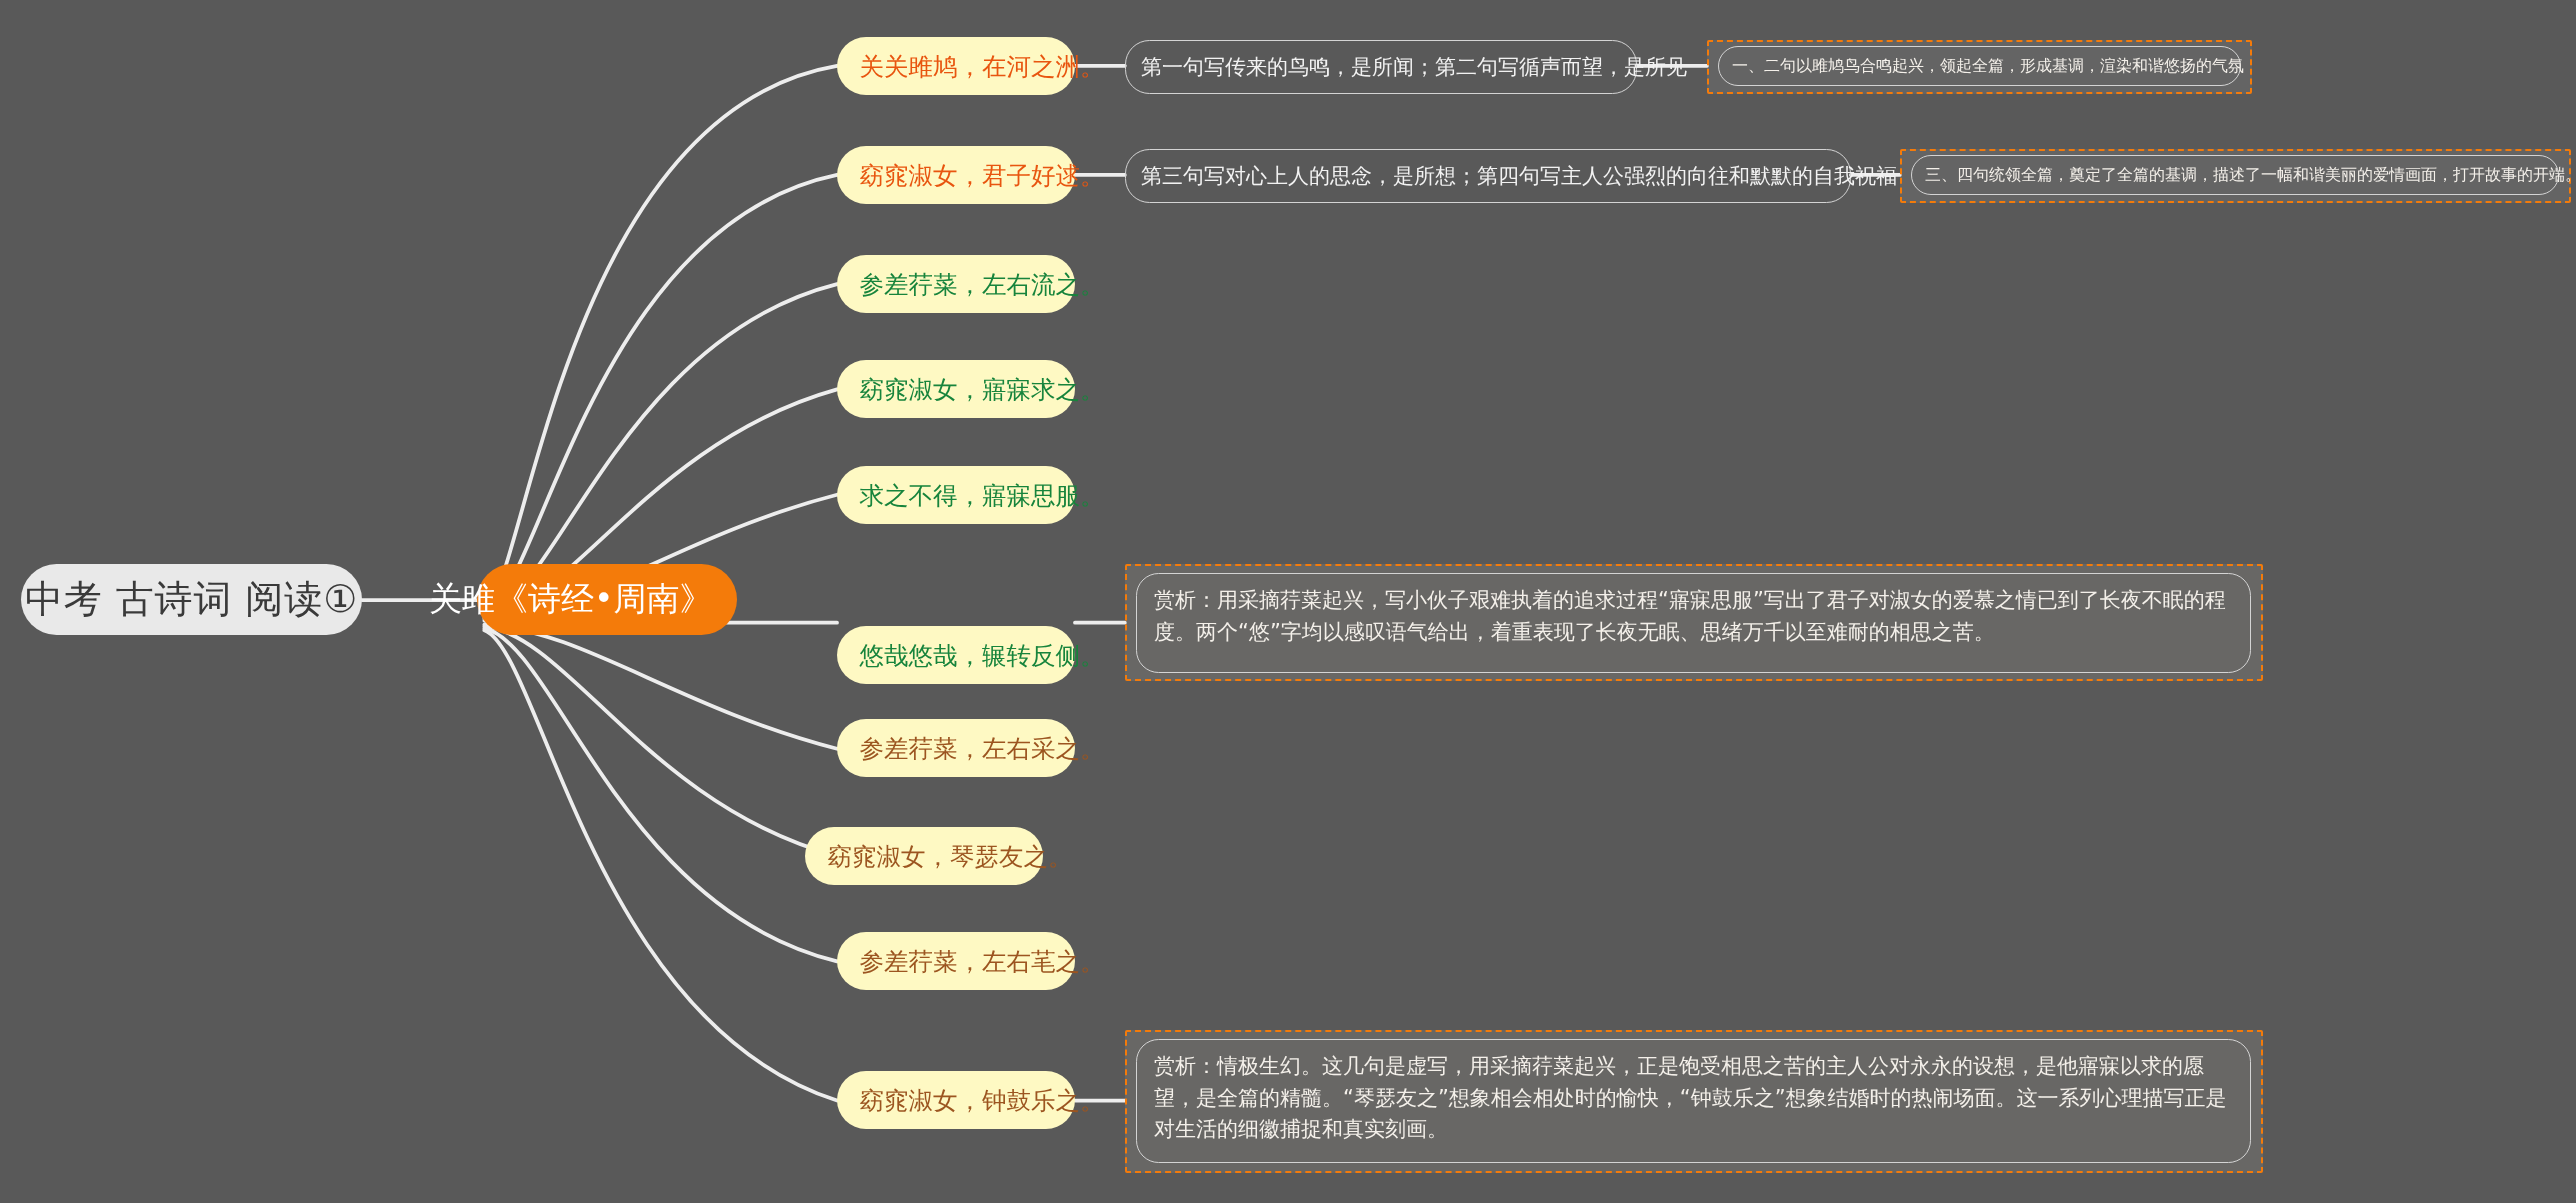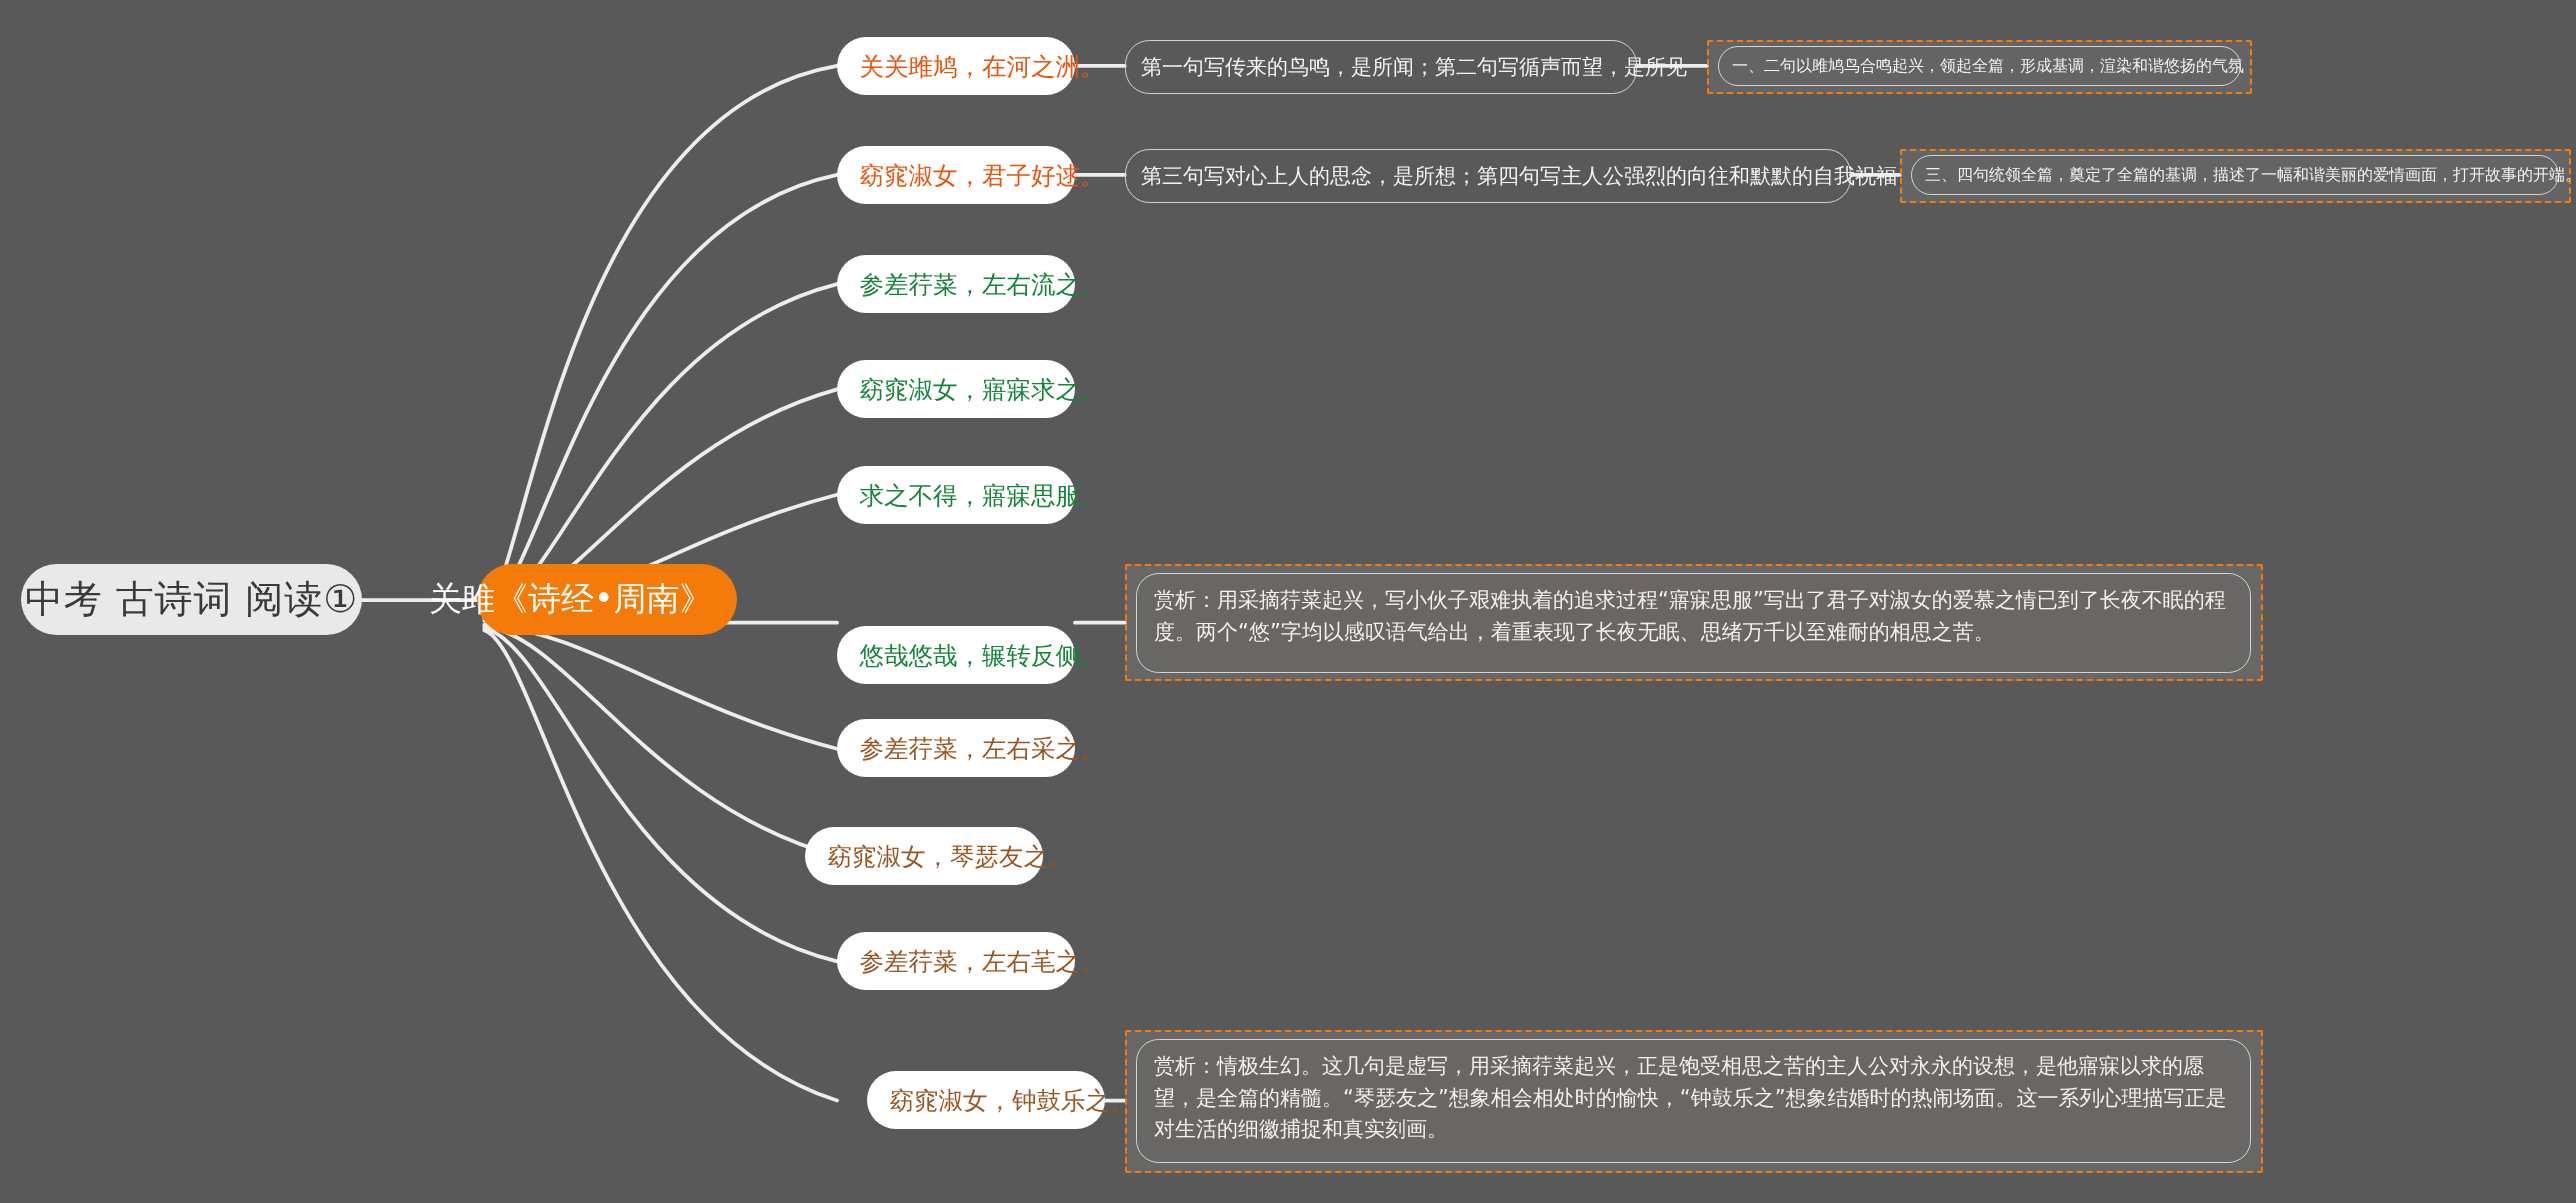--- a/index.html
+++ b/index.html
@@ -31,21 +31,21 @@
     background:#f47b0a;
     border-radius:38px;
     color:#ffffff;
     font-size:33px;
     padding:0 24.5px;
     justify-content:flex-end;
     white-space:nowrap;
   }
   
   .line-node{
-    background:#ffffff;
+    background:#fef9c3;
     border-radius:30px;
     font-size:24.5px;
     padding:0 22.6px;
     justify-content:flex-start;
     white-space:nowrap;
     align-items:center;
   }
   .c-orange{color:#e8550f;}
   .c-green{color:#17843c;}
   .c-brown{color:#9c5520;}
@@ -137,21 +137,21 @@
   </div>
   <div class="node line-node" style="left:837px;top:719px;width:238px;height:58px;">
     <span class="c-brown">参差荇菜，左右采之。</span>
   </div>
   <div class="node line-node" style="left:805px;top:827px;width:238px;height:58px;">
     <span class="c-brown">窈窕淑女，琴瑟友之。</span>
   </div>
   <div class="node line-node" style="left:837px;top:932px;width:238px;height:58px;">
     <span class="c-brown">参差荇菜，左右芼之。</span>
   </div>
-  <div class="node line-node" style="left:867px;top:1071px;width:238px;height:58px;">
+  <div class="node line-node" style="left:837px;top:1071px;width:238px;height:58px;">
     <span class="c-brown">窈窕淑女，钟鼓乐之。</span>
   </div>
 
   <div class="note" style="left:1125px;top:40px;width:512px;height:54px;display:flex;align-items:center;">
     <span>第一句写传来的鸟鸣，是所闻；第二句写循声而望，是所见</span>
   </div>
 
   <div class="note" style="left:1125px;top:149px;width:726px;height:54px;display:flex;align-items:center;">
     <span>第三句写对心上人的思念，是所想；第四句写主人公强烈的向往和默默的自我祝福</span>
   </div>

